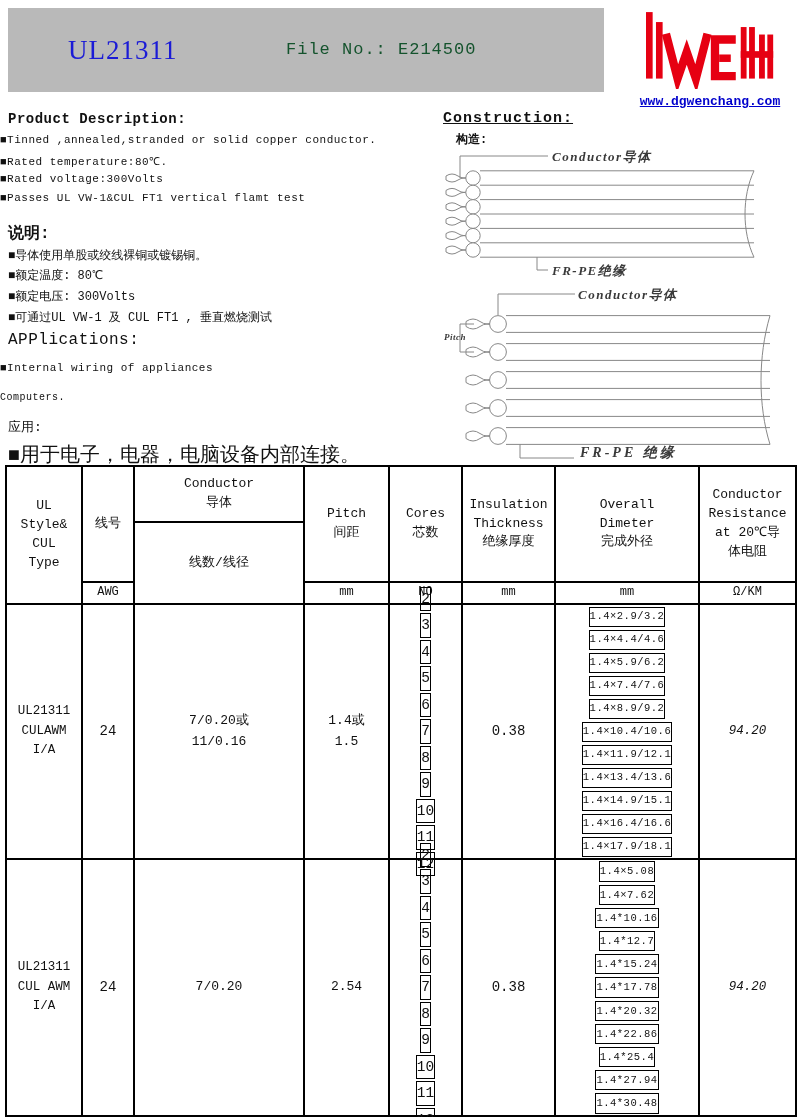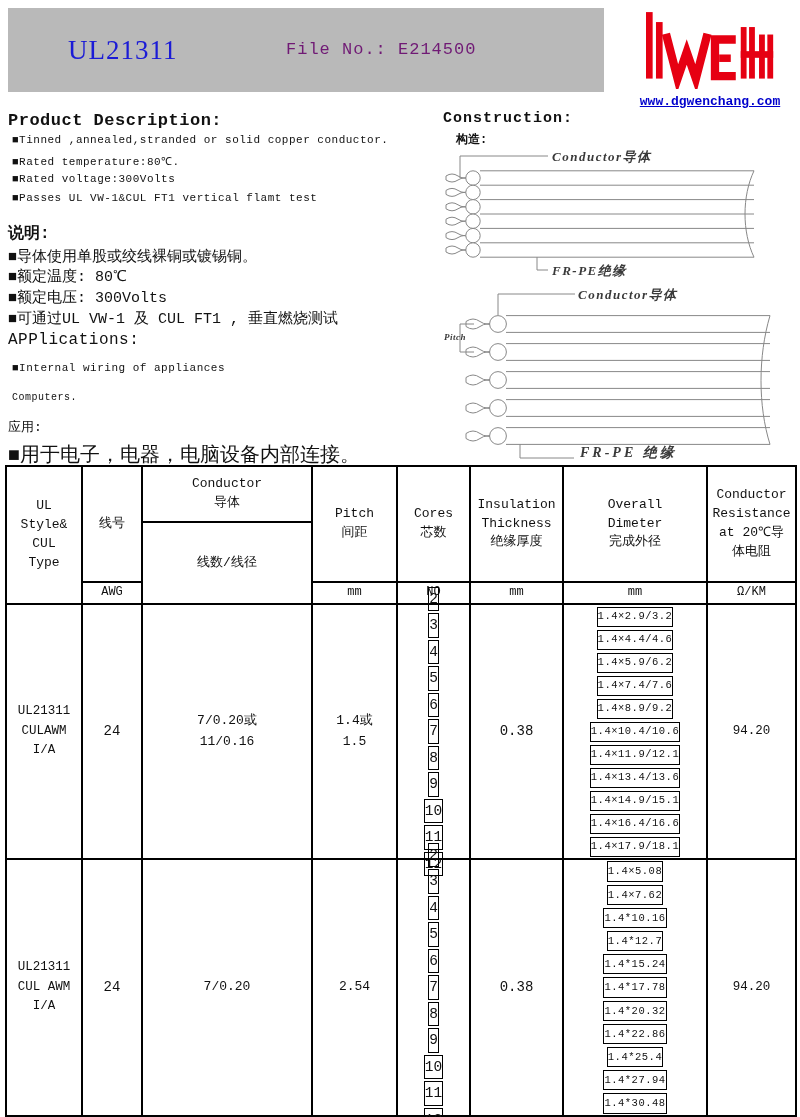--- a/index.html
+++ b/index.html
@@ -19,37 +19,37 @@
     left: 8px; top: 8px; width: 596px; height: 84px;
     background: #b9b9b9;
   }
   .model {
     position: absolute; left: 60px; top: 0; line-height: 84px;
     font-family: "Liberation Serif", serif;
     font-size: 27px; color: #1b1bd6; letter-spacing: 1px;
   }
   .fileno {
     position: absolute; left: 278px; top: 0; line-height: 84px;
-    font-size: 17px; color: #701a75; letter-spacing: 1px;
+    font-size: 17px; color: #14532d; letter-spacing: 1px;
   }
   .logo { left: 646px; top: 5px; width: 128px; height: 84px; }
   .site {
     left: 624px; top: 94px; width: 172px; text-align: center;
     font-size: 13px; font-weight: bold; color: #0000cc;
     text-decoration: underline; cursor: pointer;
   }
 
   
-  .h-en   { left: 8px; font-size: 17px; font-weight: bold; letter-spacing: 0.5px; }
+  .h-en   { left: 8px; font-size: 14px; font-weight: bold; letter-spacing: 0.5px; }
   .h-cn   { left: 8px; font-size: 16px; font-weight: bold; }
-  .bullet    { left: 12px; font-size: 11px; letter-spacing: 0.5px; }
-  .bullet-cn { left: 8px; font-size: 15px; }
+  .bullet    { left: 0; font-size: 11px; letter-spacing: 0.5px; }
+  .bullet-cn { left: 8px; font-size: 12px; }
 
   
-  .cons-title { left: 443px; top: 110px; font-size: 15px; font-weight: bold; letter-spacing: 1px; }
+  .cons-title { left: 443px; top: 110px; font-size: 15px; font-weight: bold; letter-spacing: 1px; text-decoration: underline; }
   .cons-sub   { left: 456px; top: 131px; font-size: 12px; font-weight: bold; }
   .diagram { overflow: visible; }
   .dlabel {
     font-family: "Liberation Serif", serif; font-style: italic;
     font-size: 13px; color: #3a3a3a; letter-spacing: 1.5px; font-weight: bold;
   }
   .dlabel.big { font-size: 14px; letter-spacing: 3px; }
   .dlabel.small { font-size: 9px; letter-spacing: 0.5px; }
 
   
@@ -60,35 +60,35 @@
   }
   .thead { height: 138px; display: flex; border-bottom: 2px solid #000; }
   .hcol { display: flex; flex-direction: column; border-right: 2px solid #000; }
   .hcol:last-child { border-right: none; }
   .hc { display: flex; align-items: center; justify-content: center;
         text-align: center; line-height: 1.45; }
   .hc.top { flex: 1; }
   .hc.unit { height: 22px; border-top: 2px solid #000; font-size: 12px; }
   .hc.split-top { height: 56px; border-bottom: 2px solid #000; }
   .hc.split-bot { flex: 1; }
-  .w1 { width: 76px; } .w2 { width: 60px; } .w3 { width: 170px; }
+  .w1 { width: 76px; } .w2 { width: 52px; } .w3 { width: 170px; }
   .w4 { width: 85px; } .w5 { width: 73px; } .w6 { width: 93px; }
   .w7 { width: 144px; } .w8 { flex: 1; }
 
   .tbody { flex: 1; display: flex; flex-direction: column; }
   .group { height: 255px; display: flex; }
   .group.first { border-bottom: 2px solid #000; }
   .gcell {
     border-right: 2px solid #000;
     display: flex; align-items: center; justify-content: center;
     text-align: center; line-height: 1.55;
   }
   .gcell:last-child { border-right: none; }
   .gcell.num { font-size: 14px; }
-  .gcell.res { font-size: 12.5px; }
+  .gcell.res { font-size: 12.5px; font-style: italic; }
   .stack { display: flex; flex-direction: column; padding: 0; }
   .cores-box {
     flex: 1; margin: 1px 0; border: 1.5px solid #000;
     display: flex; align-items: center; justify-content: center;
     font-size: 14.5px;
   }
   .overall-box {
     flex: 1; margin: 1.5px 5px; border: 1.5px solid #000;
     display: flex; align-items: center; justify-content: center;
     font-size: 10.5px; letter-spacing: 0.5px;

